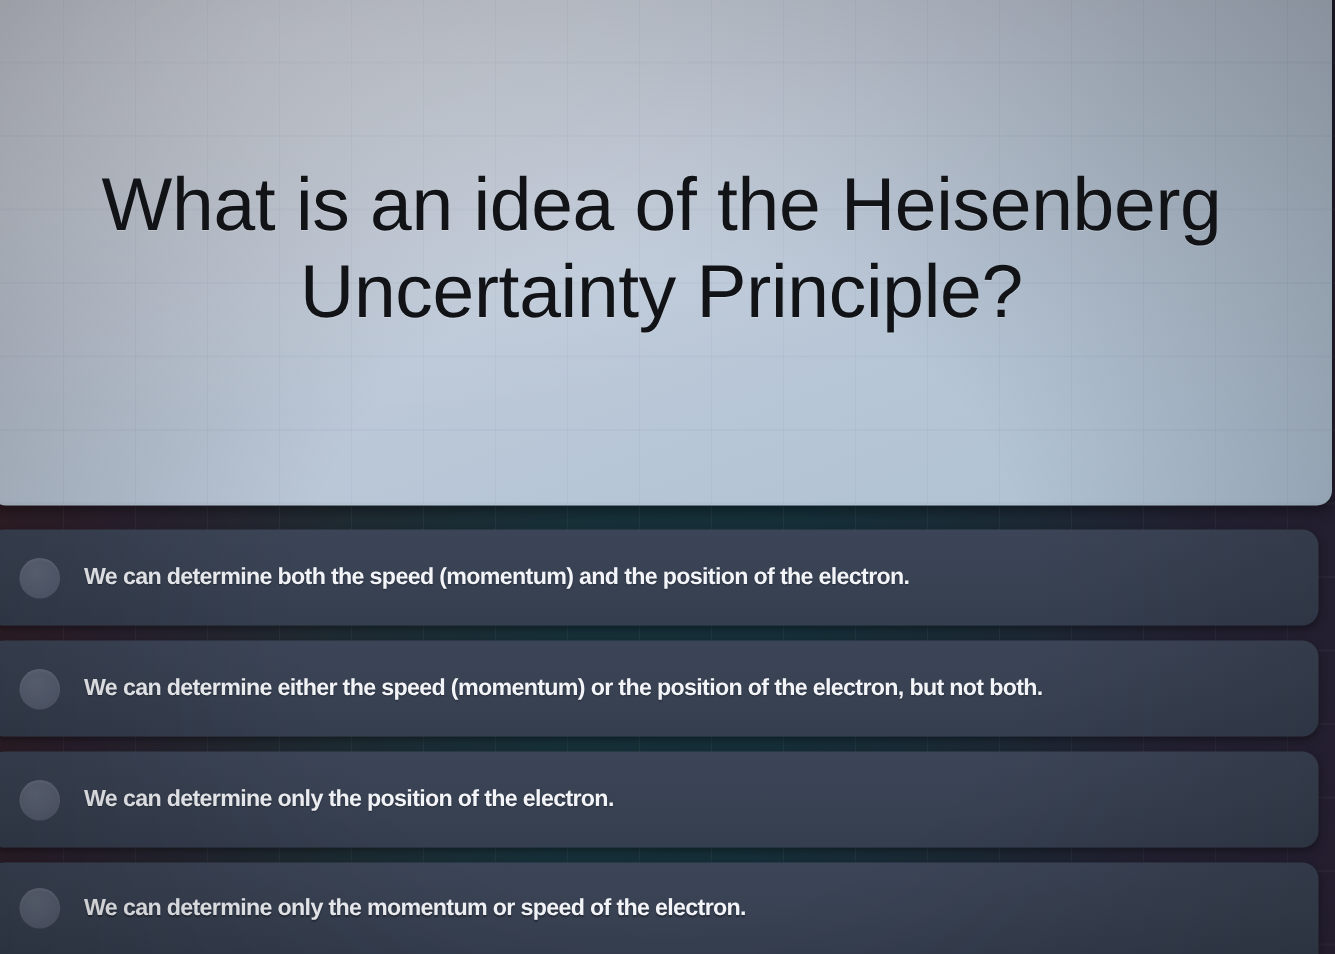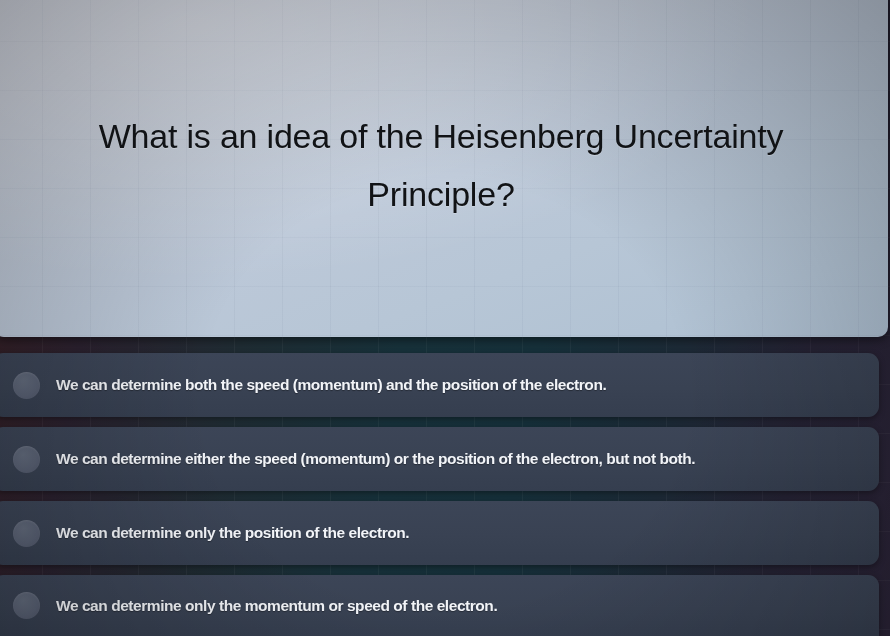--- a/index.html
+++ b/index.html
@@ -99,21 +99,21 @@
 
   #question-text {
     position: relative;
     z-index: 2;
     width: 790px;
     margin: 0;
     padding: 0 0 4px 0;
     text-align: center;
     font-family: "Liberation Sans", sans-serif;
     font-weight: 400;
-    font-size: 34px;
+    font-size: 50px;
     line-height: 58px;
     letter-spacing: -0.2px;
     color: #111316;
     text-shadow: 0 1px 0 rgba(255,255,255,0.22);
   }
 
   
   .option-card {
     position: absolute;
     left: -8px;

